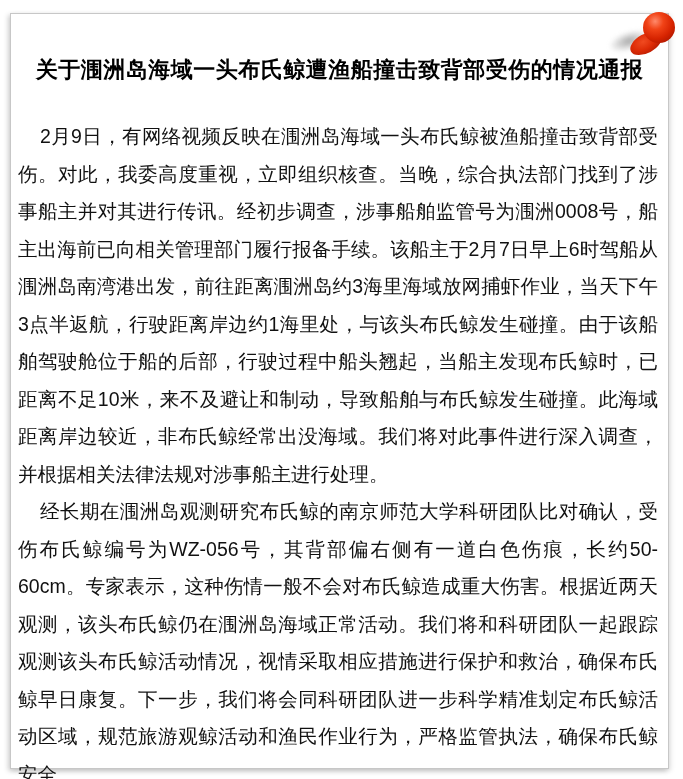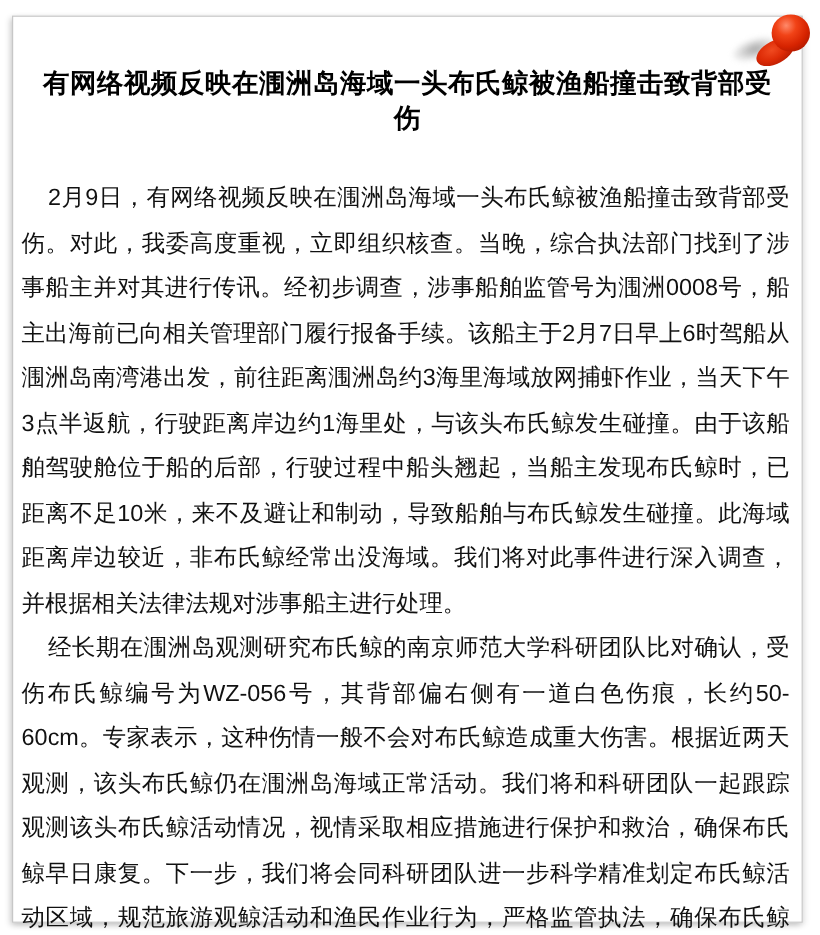--- a/index.html
+++ b/index.html
@@ -75,21 +75,21 @@
     border-radius: 50%;
     background: radial-gradient(circle at 38% 30%, #ff8a6b 0%, #f14317 28%, #d62300 60%, #8f1000 100%);
   }
 </style>
 </head>
 <body>
 
 <div class="canvas">
   <div class="page-box">
 
-    <h1 class="title">有网络视频反映在涠洲岛海域一头布氏鲸被渔船撞击致背部受伤</h1>
+    <h1 class="title">关于涠洲岛海域一头布氏鲸遭渔船撞击致背部受伤的情况通报</h1>
 
     <div class="body-text">
       <p>2月9日，有网络视频反映在涠洲岛海域一头布氏鲸被渔船撞击致背部受伤。对此，我委高度重视，立即组织核查。当晚，综合执法部门找到了涉事船主并对其进行传讯。经初步调查，涉事船舶监管号为涠洲0008号，船主出海前已向相关管理部门履行报备手续。该船主于2月7日早上6时驾船从涠洲岛南湾港出发，前往距离涠洲岛约3海里海域放网捕虾作业，当天下午3点半返航，行驶距离岸边约1海里处，与该头布氏鲸发生碰撞。由于该船舶驾驶舱位于船的后部，行驶过程中船头翘起，当船主发现布氏鲸时，已距离不足10米，来不及避让和制动，导致船舶与布氏鲸发生碰撞。此海域距离岸边较近，非布氏鲸经常出没海域。我们将对此事件进行深入调查，并根据相关法律法规对涉事船主进行处理。</p>
       <p>经长期在涠洲岛观测研究布氏鲸的南京师范大学科研团队比对确认，受伤布氏鲸编号为WZ-056号，其背部偏右侧有一道白色伤痕，长约50-60cm。专家表示，这种伤情一般不会对布氏鲸造成重大伤害。根据近两天观测，该头布氏鲸仍在涠洲岛海域正常活动。我们将和科研团队一起跟踪观测该头布氏鲸活动情况，视情采取相应措施进行保护和救治，确保布氏鲸早日康复。下一步，我们将会同科研团队进一步科学精准划定布氏鲸活动区域，规范旅游观鲸活动和渔民作业行为，严格监管执法，确保布氏鲸安全。</p>
     </div>
 
   </div>
 
   <div class="pin">
     <div class="pin-shadow"></div>

